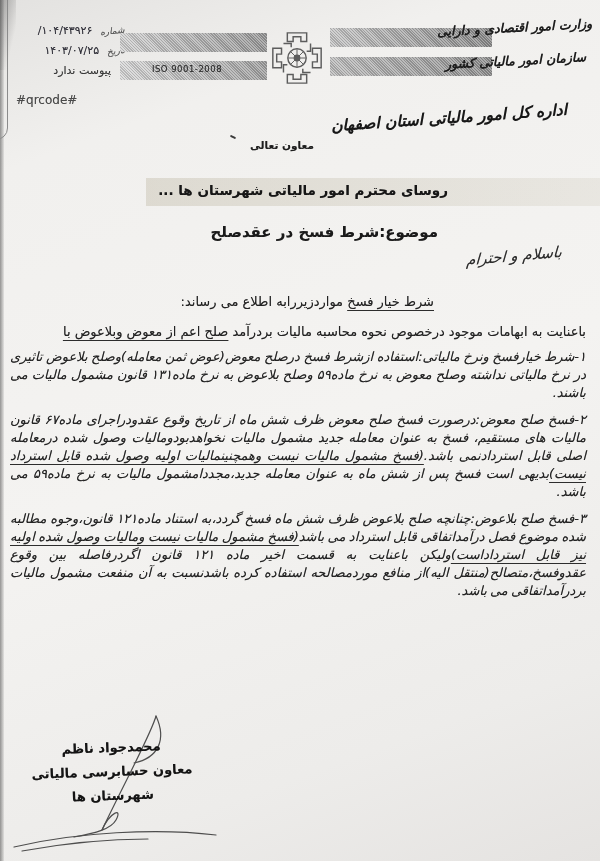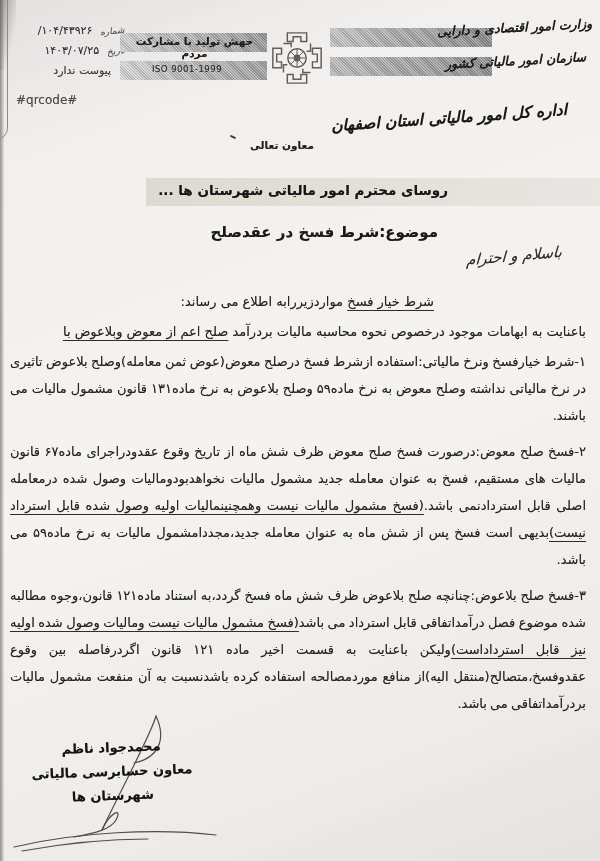--- a/index.html
+++ b/index.html
@@ -63,22 +63,22 @@
   .salutation{ position:absolute; right:38px; top:247px; direction:rtl; font-style:italic;
     font-size:15px; color:#2b2b2b; transform:rotate(-5deg) skewX(-8deg); letter-spacing:.5px; }
 
   
   .intro{ position:absolute; right:14px; left:10px; top:287px; direction:rtl;
     font-size:13px; color:#222; }
   .intro-line{ white-space:nowrap; height:30px; line-height:30px; }
   .intro-line2{ padding-right:152px; }
   .paragraphs{ position:absolute; right:14px; left:10px; top:348px; direction:rtl;
     font-size:13px; color:#232323; }
-  .para{ text-align:justify; text-align-last:right; line-height:27px; margin-bottom:9px;
-    word-spacing:-1px; }
+  .para{ text-align:justify; text-align-last:right; line-height:18px; margin-bottom:9px;
+    word-spacing:-1px;font-style:italic; }
   .u{ text-decoration:underline; text-underline-offset:4px; text-decoration-thickness:1px; }
   .intro .u, .para .u{ text-decoration-color:#2d2d2d; }
   .scan-soft{ text-shadow:0 0 .5px rgba(50,50,50,.45); }
 
   
   .signature{ position:absolute; left:22px; top:736px; width:180px; text-align:center;
     direction:rtl; font-weight:bold; font-size:13px; line-height:24px; color:#141414;
     transform:rotate(-2deg); }
   .sig-svg{ position:absolute; left:6px; top:700px; width:240px; height:160px;
     pointer-events:none; }
@@ -105,22 +105,21 @@
     <div class="meta-qr">#qrcode#</div>
   </div>
 
   <div class="band band-r1"></div>
   <div class="band band-r2"></div>
   <div class="band band-l1"></div>
   <div class="band band-l2"></div>
 
   <div class="lh-script lh-ministry">وزارت امور اقتصادی و دارایی</div>
   <div class="lh-script lh-org">سازمان امور مالیاتی کشور</div>
-  <div class="slogan">جهش تولید با مشارکت مردم</div>
-  <div class="iso">ISO 9001-1999</div>
+  <div class="iso">ISO 9001-2008</div>
 
   <div class="emblem">
     <svg viewBox="0 0 60 62" width="58" height="60">
       <g stroke="#5d5d5d" stroke-width="1.5" fill="none">
         <path d="M20,14 v-9 h20 v9 h-6 v-5 h-8 v5 z"></path>
         <path d="M46,21 h9 v20 h-9 v-6 h5 v-8 h-5 z"></path>
         <path d="M40,48 v9 h-20 v-9 h6 v5 h8 v-5 z"></path>
         <path d="M14,41 h-9 v-20 h9 v6 h-5 v8 h5 z"></path>
         <path d="M16,16 h8 v4 M44,16 v8 h-4 M44,46 h-8 v-4 M16,46 v-8 h4"></path>
         <circle cx="30" cy="31" r="9.5"></circle>

